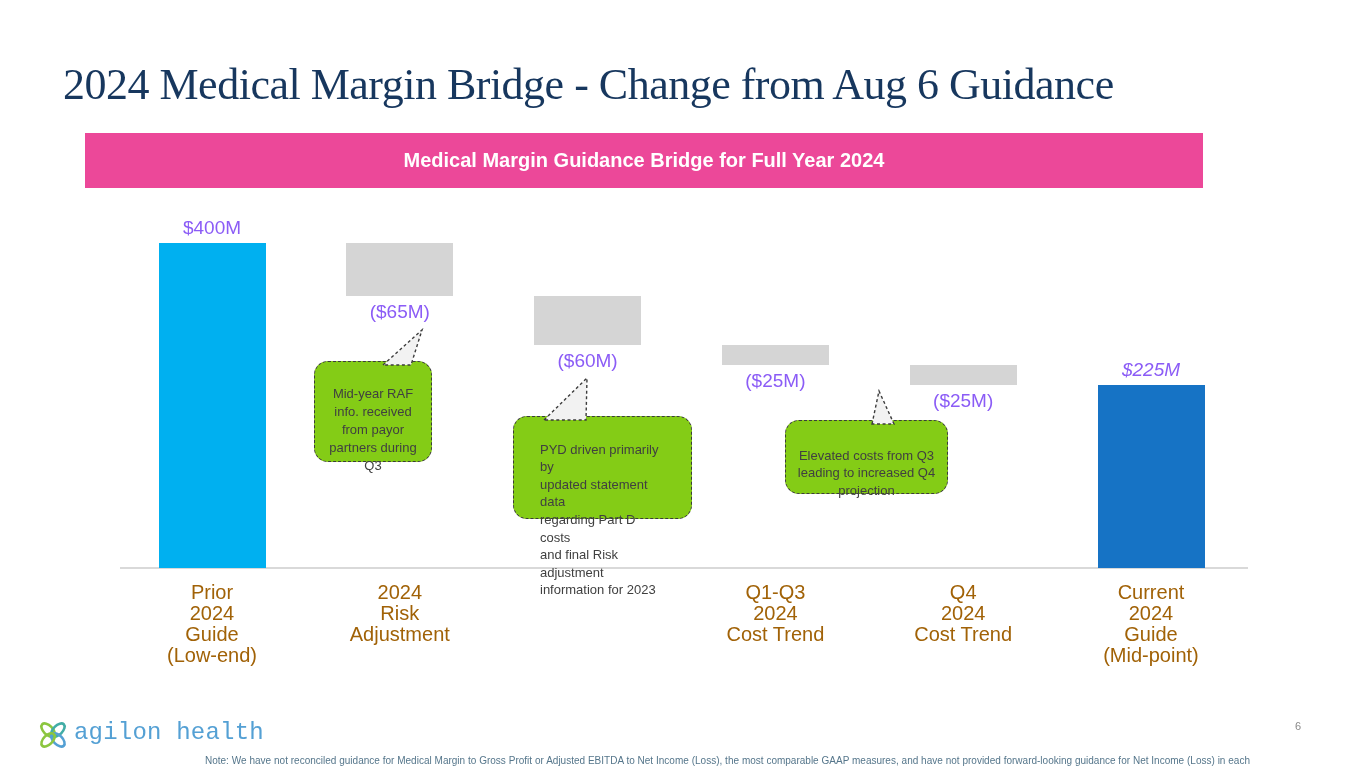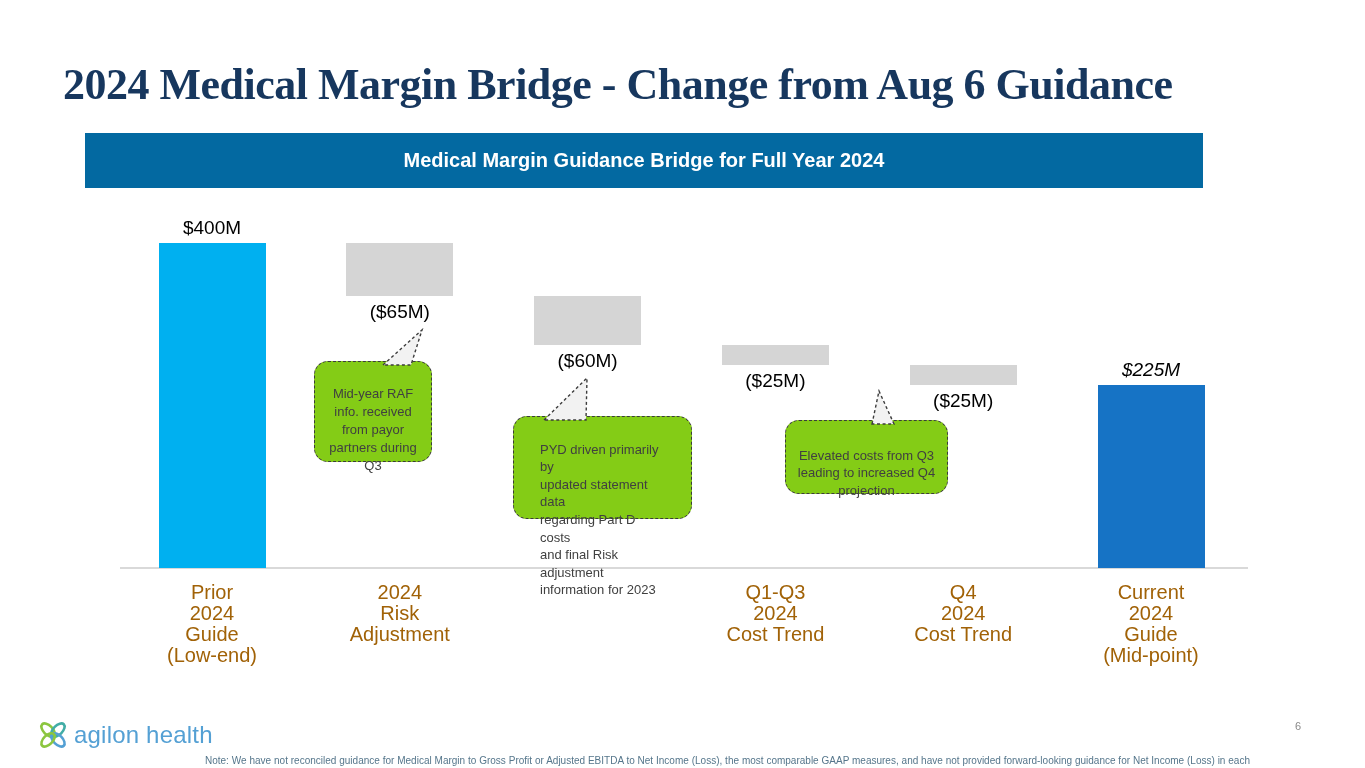--- a/index.html
+++ b/index.html
@@ -1,35 +1,35 @@
 <!DOCTYPE html>
 <html><head>
 <meta charset="utf-8">
 <style>
   html,body{margin:0;padding:0;background:#ffffff;}
   .slide{position:relative;width:1365px;height:768px;background:#ffffff;overflow:hidden;
          font-family:"Liberation Sans",sans-serif;}
   .slide-title{position:absolute;left:63px;top:60px;margin:0;width:1240px;
-    font-family:"Liberation Serif",serif;font-weight:bold;font-size:44px;line-height:50px;
+    font-family:"Liberation Serif",serif;font-weight:normal;font-size:44px;line-height:50px;
     color:#17375E;letter-spacing:-0.5px;white-space:nowrap;}
-  .banner{position:absolute;left:85px;top:133px;width:1118px;height:55px;background:#0369a1;
+  .banner{position:absolute;left:85px;top:133px;width:1118px;height:55px;background:#ec4899;
     display:flex;align-items:center;justify-content:center;}
   .banner span{color:#ffffff;font-size:20px;font-weight:bold;}
   .chart{position:absolute;left:0;top:0;width:1365px;height:768px;}
   .axis-line{position:absolute;left:120px;top:567px;width:1128px;height:2px;background:#D9D9D9;}
   .bar{position:absolute;}
-  .val-label{position:absolute;width:130px;text-align:center;font-size:19px;color:#000000;}
+  .val-label{position:absolute;width:130px;text-align:center;font-size:19px;color:#8b5cf6;}
   .cat-label{position:absolute;width:150px;text-align:center;font-size:20px;line-height:21px;color:#a16207;top:582px;}
   .callout{position:absolute;background:#84cc16;border:1.6px dashed #3C3C3C;border-radius:14px;
     box-sizing:border-box;font-size:13px;color:#404040;white-space:pre-line;z-index:3;}
   .callout-1{left:314px;top:361px;width:118px;height:101px;text-align:center;line-height:18px;padding:5px 2px;}
   .callout-2{left:513px;top:416px;width:179px;height:103px;text-align:left;line-height:17.6px;padding:6px 26px;}
   .callout-3{left:785px;top:420px;width:163px;height:74px;text-align:center;line-height:17.5px;padding:8px 2px;}
   .tails{position:absolute;left:0;top:0;width:1365px;height:768px;pointer-events:none;z-index:4;}
-  .footer-logo{position:absolute;left:38px;top:719px;display:flex;align-items:center;}
+  .footer-logo{position:absolute;left:38px;top:719px;display:flex;font-family:Liberation Mono, monospace;}
   .logo-word{font-size:24px;color:#54A0D4;margin-left:6px;letter-spacing:0.2px;}
   .footer-note{position:absolute;left:205px;top:753px;width:1045px;font-size:10px;line-height:16.5px;
     color:#55768B;text-align:justify;}
   .page-number{position:absolute;left:1288px;top:720px;width:20px;text-align:center;font-size:11px;color:#8A8A8A;}
 </style>
 </head>
 <body>
 
 <div class="slide">
 

